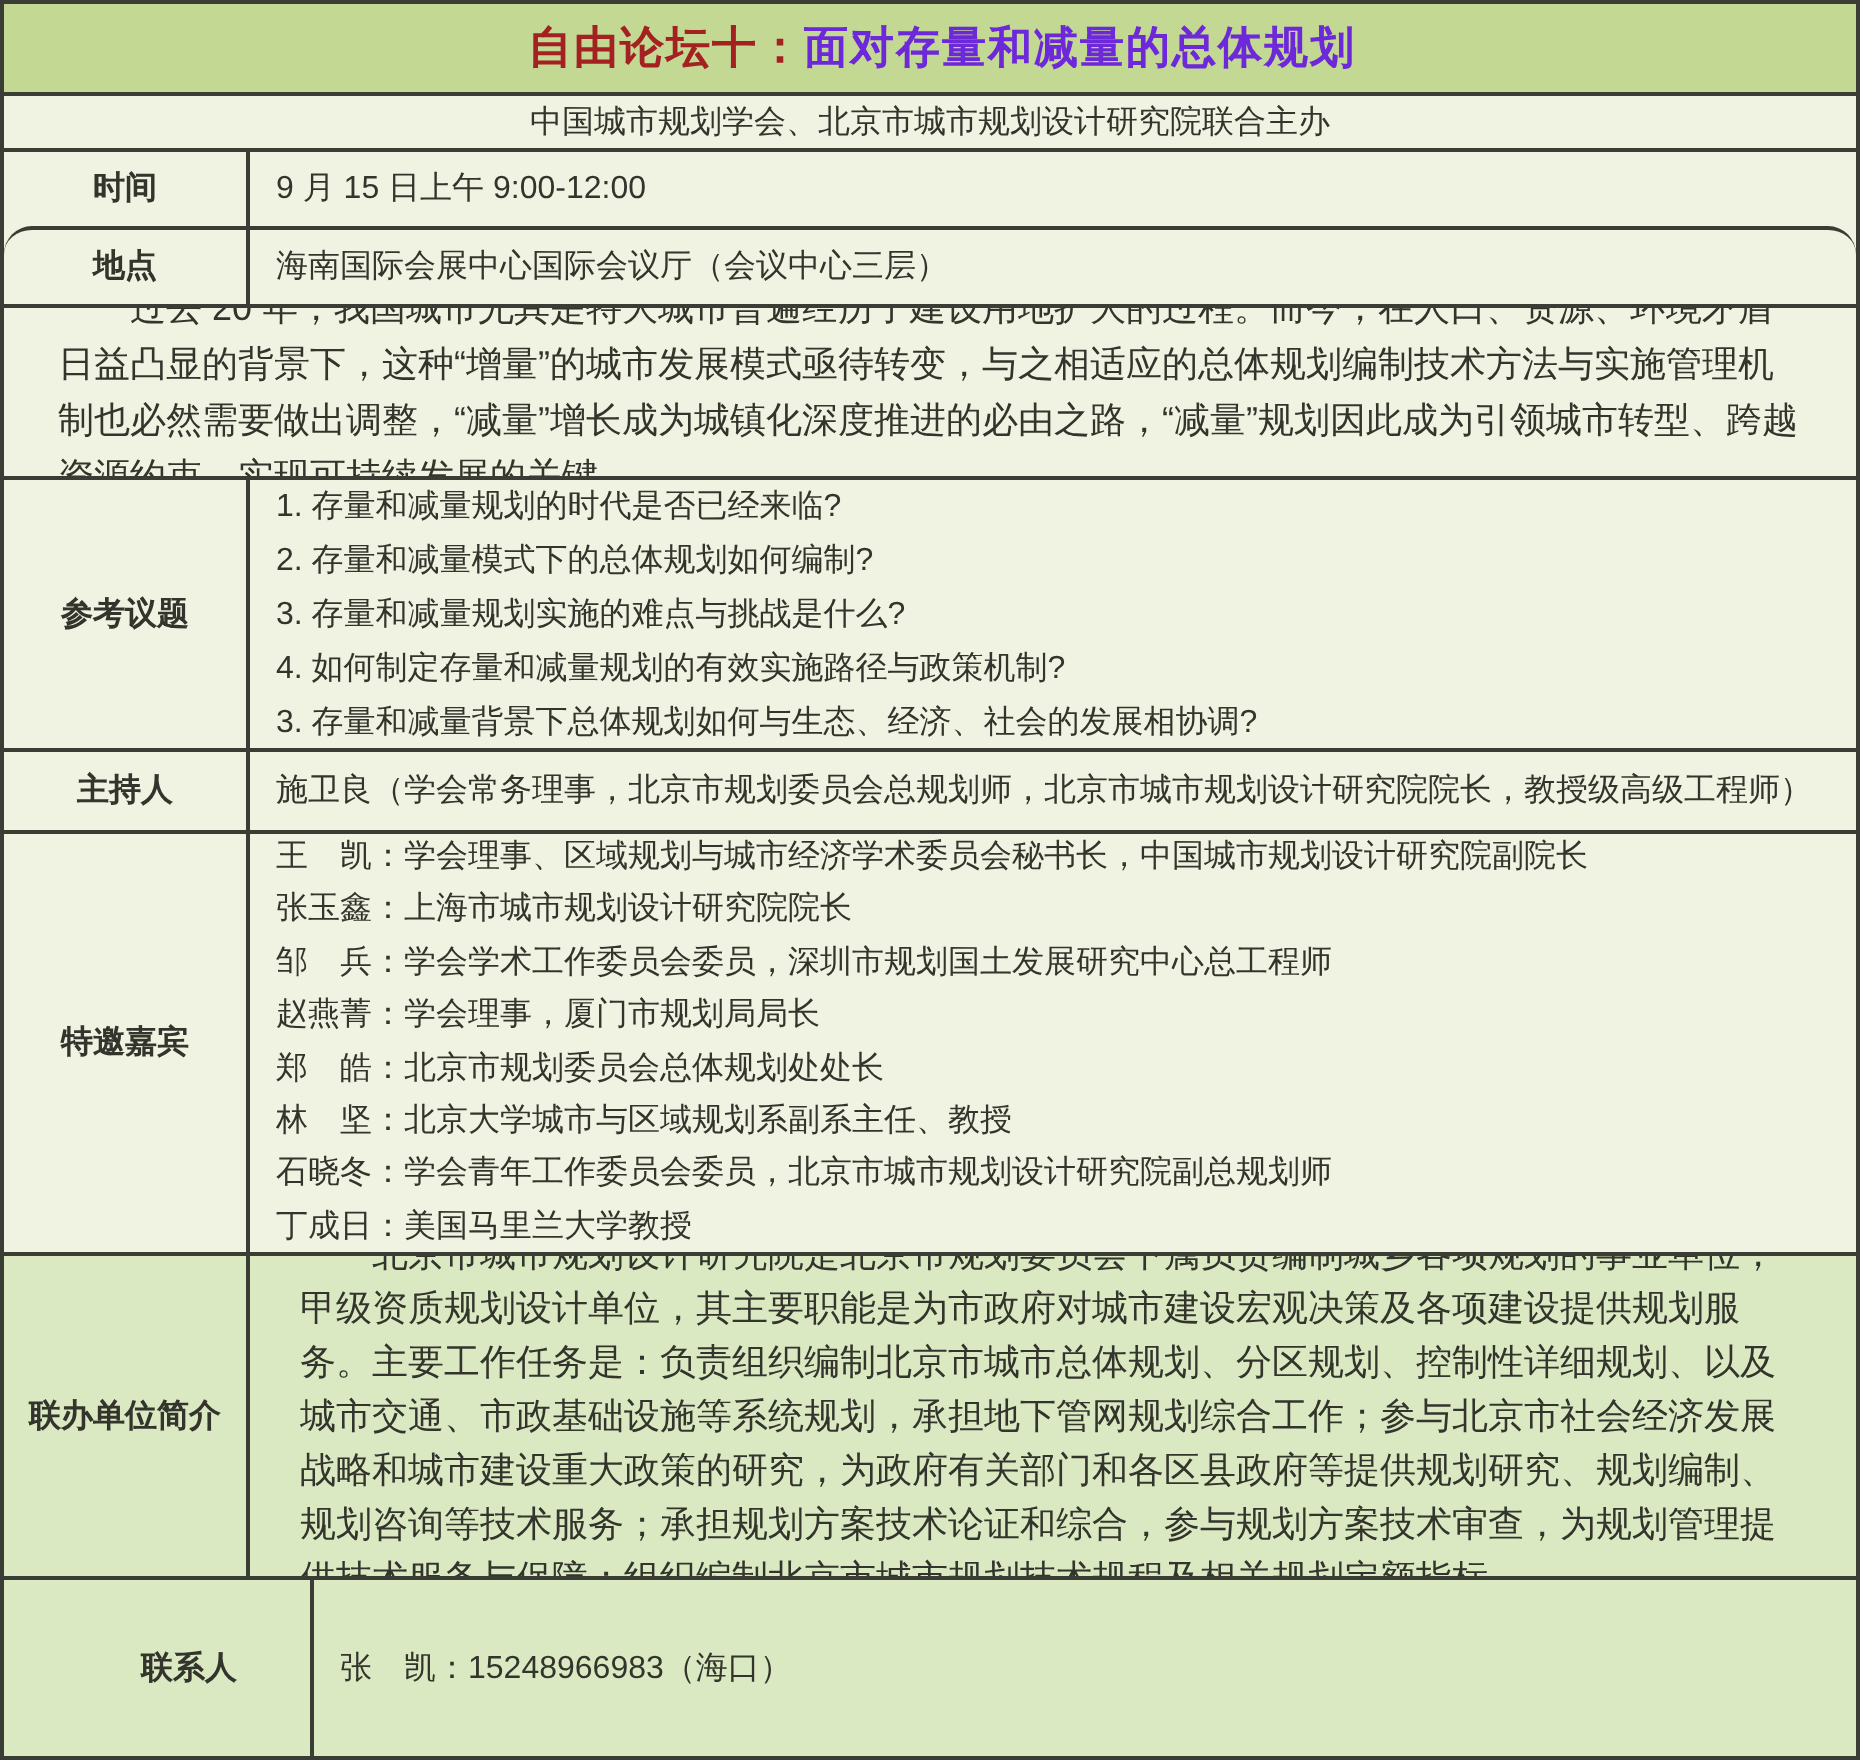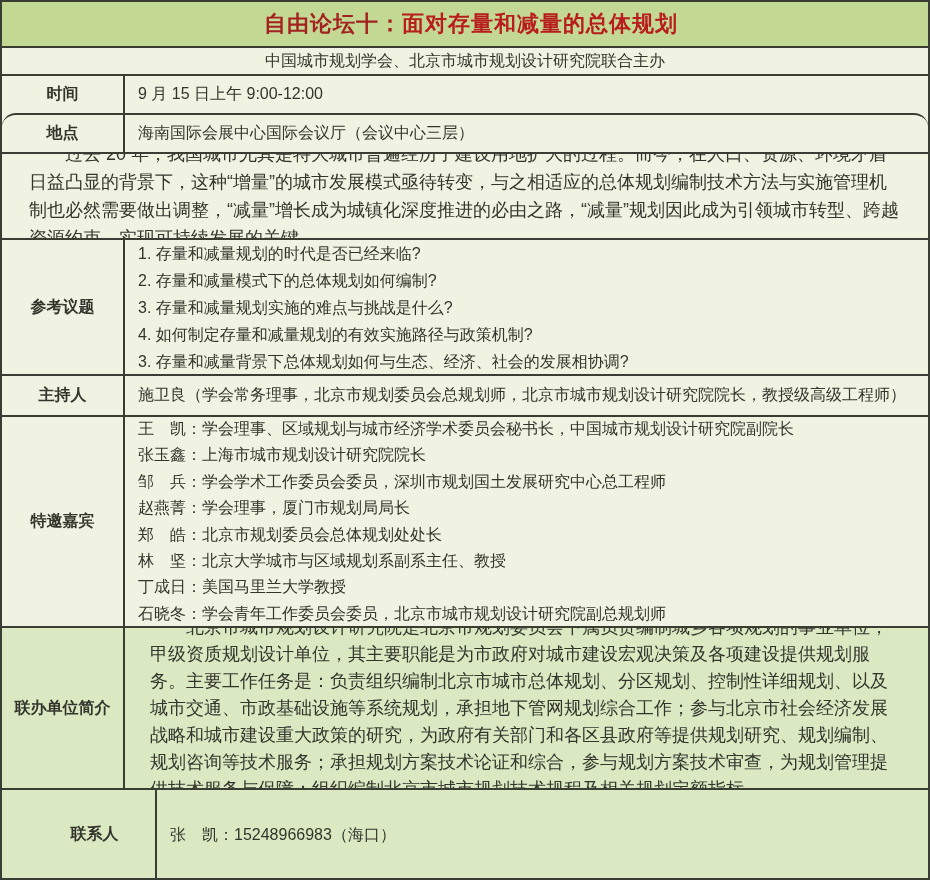--- a/index.html
+++ b/index.html
@@ -14,21 +14,21 @@
   }
   .row { box-sizing:border-box; border-top:2px solid #3a3d33; display:flex; overflow:hidden; }
   .row:first-child { border-top:none;padding-left:12px; }
 
   .title-row {
     height:44px; background:#c3d893;
     align-items:center; justify-content:center;
     font-size:22px; font-weight:bold; letter-spacing:1px;
   }
   .t-red   { color:#a42121; }
-  .t-green { color:#b91c1c; }
+  .t-green { color:#6d28d9; }
 
   .organizer-row { height:28px; align-items:center; justify-content:center; font-size:16px; }
 
   .label-cell {
     width:123px; flex:none; box-sizing:border-box;
     border-right:2px solid #3a3d33;
     display:flex; align-items:center; justify-content:center;
     font-size:16px; text-align:center; padding:0 4px;font-weight:bold;
   }
   .content-cell {
@@ -102,22 +102,22 @@
 
   <div class="row h-guests">
     <div class="label-cell">特邀嘉宾</div>
     <div class="content-cell multi">
       <div class="line-26">王　凯：学会理事、区域规划与城市经济学术委员会秘书长，中国城市规划设计研究院副院长</div>
       <div class="line-26">张玉鑫：上海市城市规划设计研究院院长</div>
       <div class="line-26">邹　兵：学会学术工作委员会委员，深圳市规划国土发展研究中心总工程师</div>
       <div class="line-26">赵燕菁：学会理事，厦门市规划局局长</div>
       <div class="line-26">郑　皓：北京市规划委员会总体规划处处长</div>
       <div class="line-26">林　坚：北京大学城市与区域规划系副系主任、教授</div>
+      <div class="line-26">石晓冬：学会青年工作委员会委员，北京市城市规划设计研究院副总规划师</div>
       <div class="line-26">丁成日：美国马里兰大学教授</div>
-      <div class="line-26">石晓冬：学会青年工作委员会委员，北京市城市规划设计研究院副总规划师</div>
     </div>
   </div>
 
   <div class="row h-org green">
     <div class="label-cell">联办单位简介</div>
     <div class="content-cell">
       <p class="org-par">北京市城市规划设计研究院是北京市规划委员会下属负责编制城乡各项规划的事业单位，甲级资质规划设计单位，其主要职能是为市政府对城市建设宏观决策及各项建设提供规划服务。主要工作任务是：负责组织编制北京市城市总体规划、分区规划、控制性详细规划、以及城市交通、市政基础设施等系统规划，承担地下管网规划综合工作；参与北京市社会经济发展战略和城市建设重大政策的研究，为政府有关部门和各区县政府等提供规划研究、规划编制、规划咨询等技术服务；承担规划方案技术论证和综合，参与规划方案技术审查，为规划管理提供技术服务与保障；组织编制北京市城市规划技术规程及相关规划定额指标。</p>
     </div>
   </div>
 

